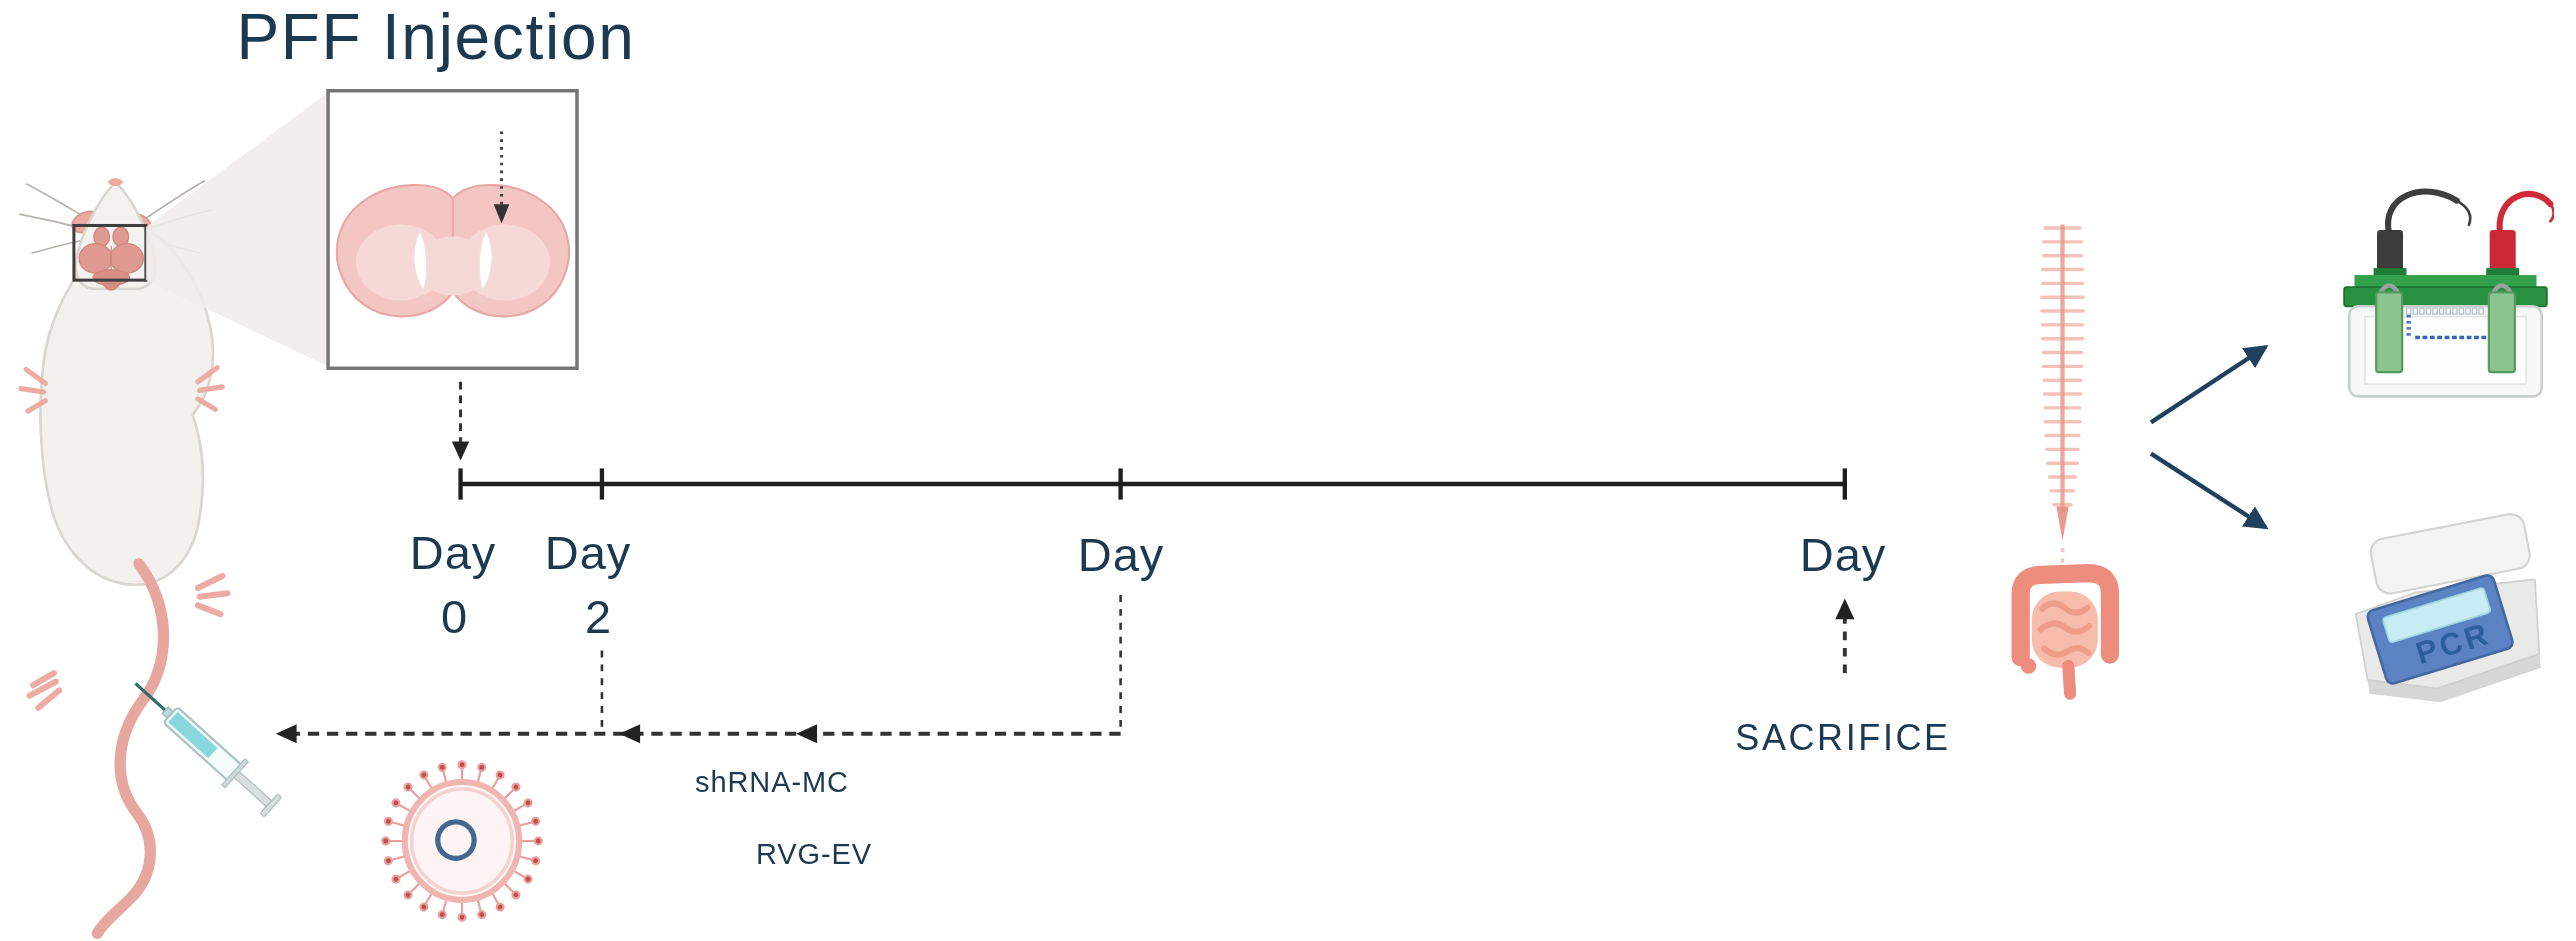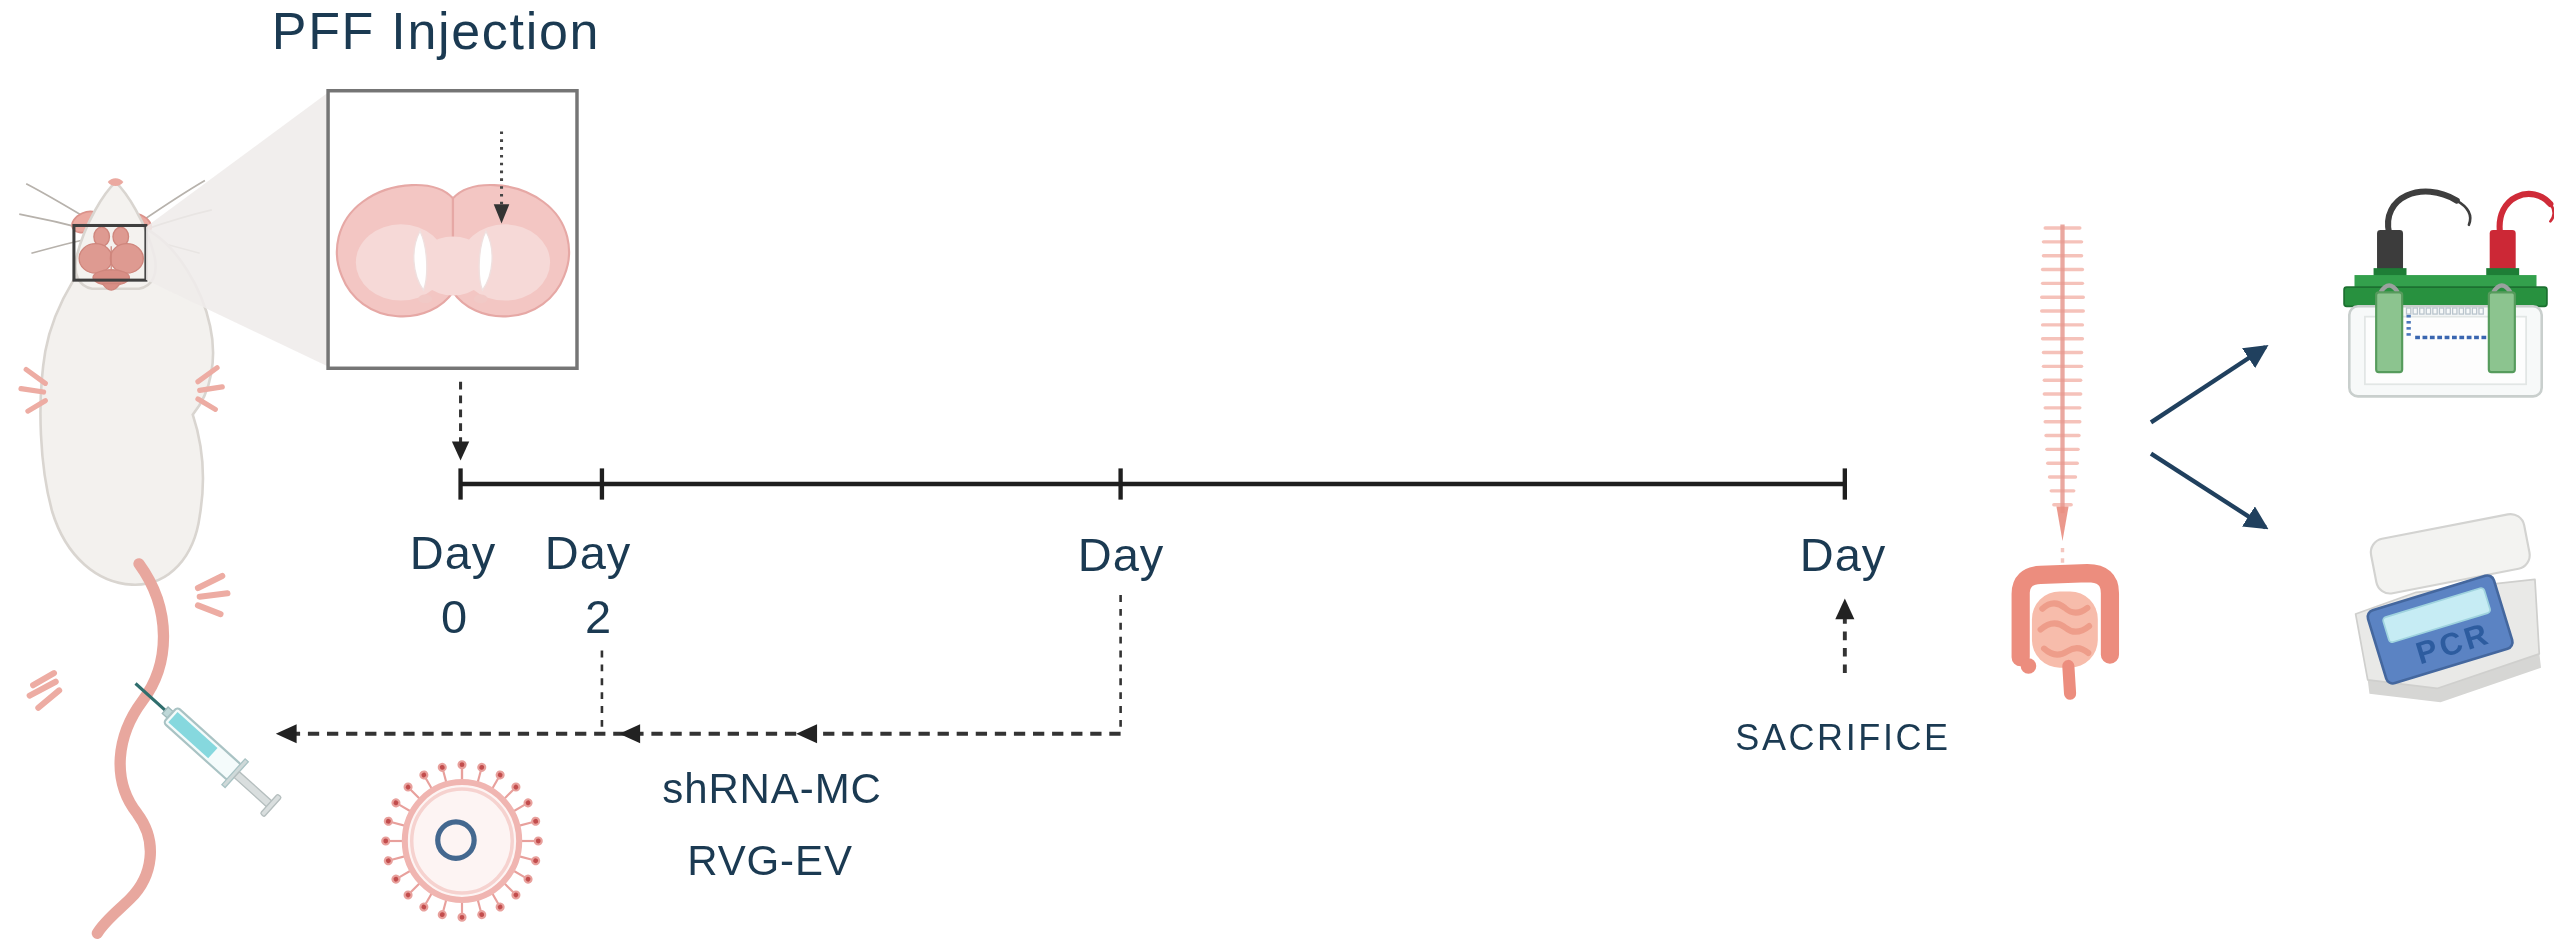--- a/index.html
+++ b/index.html
@@ -1,25 +1,25 @@
 <!DOCTYPE html>
 <html style="font-size:14px"><head>
 <meta charset="utf-8">
 <style>
   html,body{margin:0;padding:0;background:#ffffff;}
   #canvas{position:relative;width:2576px;height:942px;background:#ffffff;overflow:hidden;
           font-family:"Liberation Sans",sans-serif;}
   .abs{position:absolute;}
   .t{position:absolute;color:#1b3a52;line-height:1;white-space:nowrap;
      transform:translateX(-50%);font-family:"Liberation Sans",sans-serif;}
-  .title{font-size:52px;letter-spacing:1.7px;}
+  .title{font-size:64px;letter-spacing:1.7px;}
   .day{font-size:47px;letter-spacing:0.9px;text-align:right;}
   .num{font-size:47px;}
   .sac{font-size:36px;letter-spacing:2.6px;}
-  .rx{font-size:42px;letter-spacing:0.9px;}
+  .rx{font-size:29px;letter-spacing:0.9px;}
   svg{display:block;}
 </style>
 </head>
 <body>
 
 <div id="canvas">
 
   <svg class="abs" style="left:0;top:52px" width="330" height="890" viewBox="0 0 380 1026">
 
     <g stroke="#b7b2ac" stroke-width="2" fill="none">
@@ -374,16 +374,16 @@
 
   <div class="t day" style="left:1121px;top:531px">Day</div>
   <div class="t num" style="left:1121px;top:593px"></div>
 
   <div class="t day" style="left:1843px;top:531px">Day</div>
   <div class="t num" style="left:1843px;top:593px"></div>
 
   <div class="t sac" style="left:1843px;top:720px">SACRIFICE</div>
 
   <div class="t rx" style="left:772px;top:768px">shRNA-MC</div>
-  <div class="t rx" style="left:770px;top:840px">RVG-EV</div>
+  <div class="t rx" style="left:814px;top:840px">RVG-EV</div>
 
 </div>
 
 
 </body></html>

